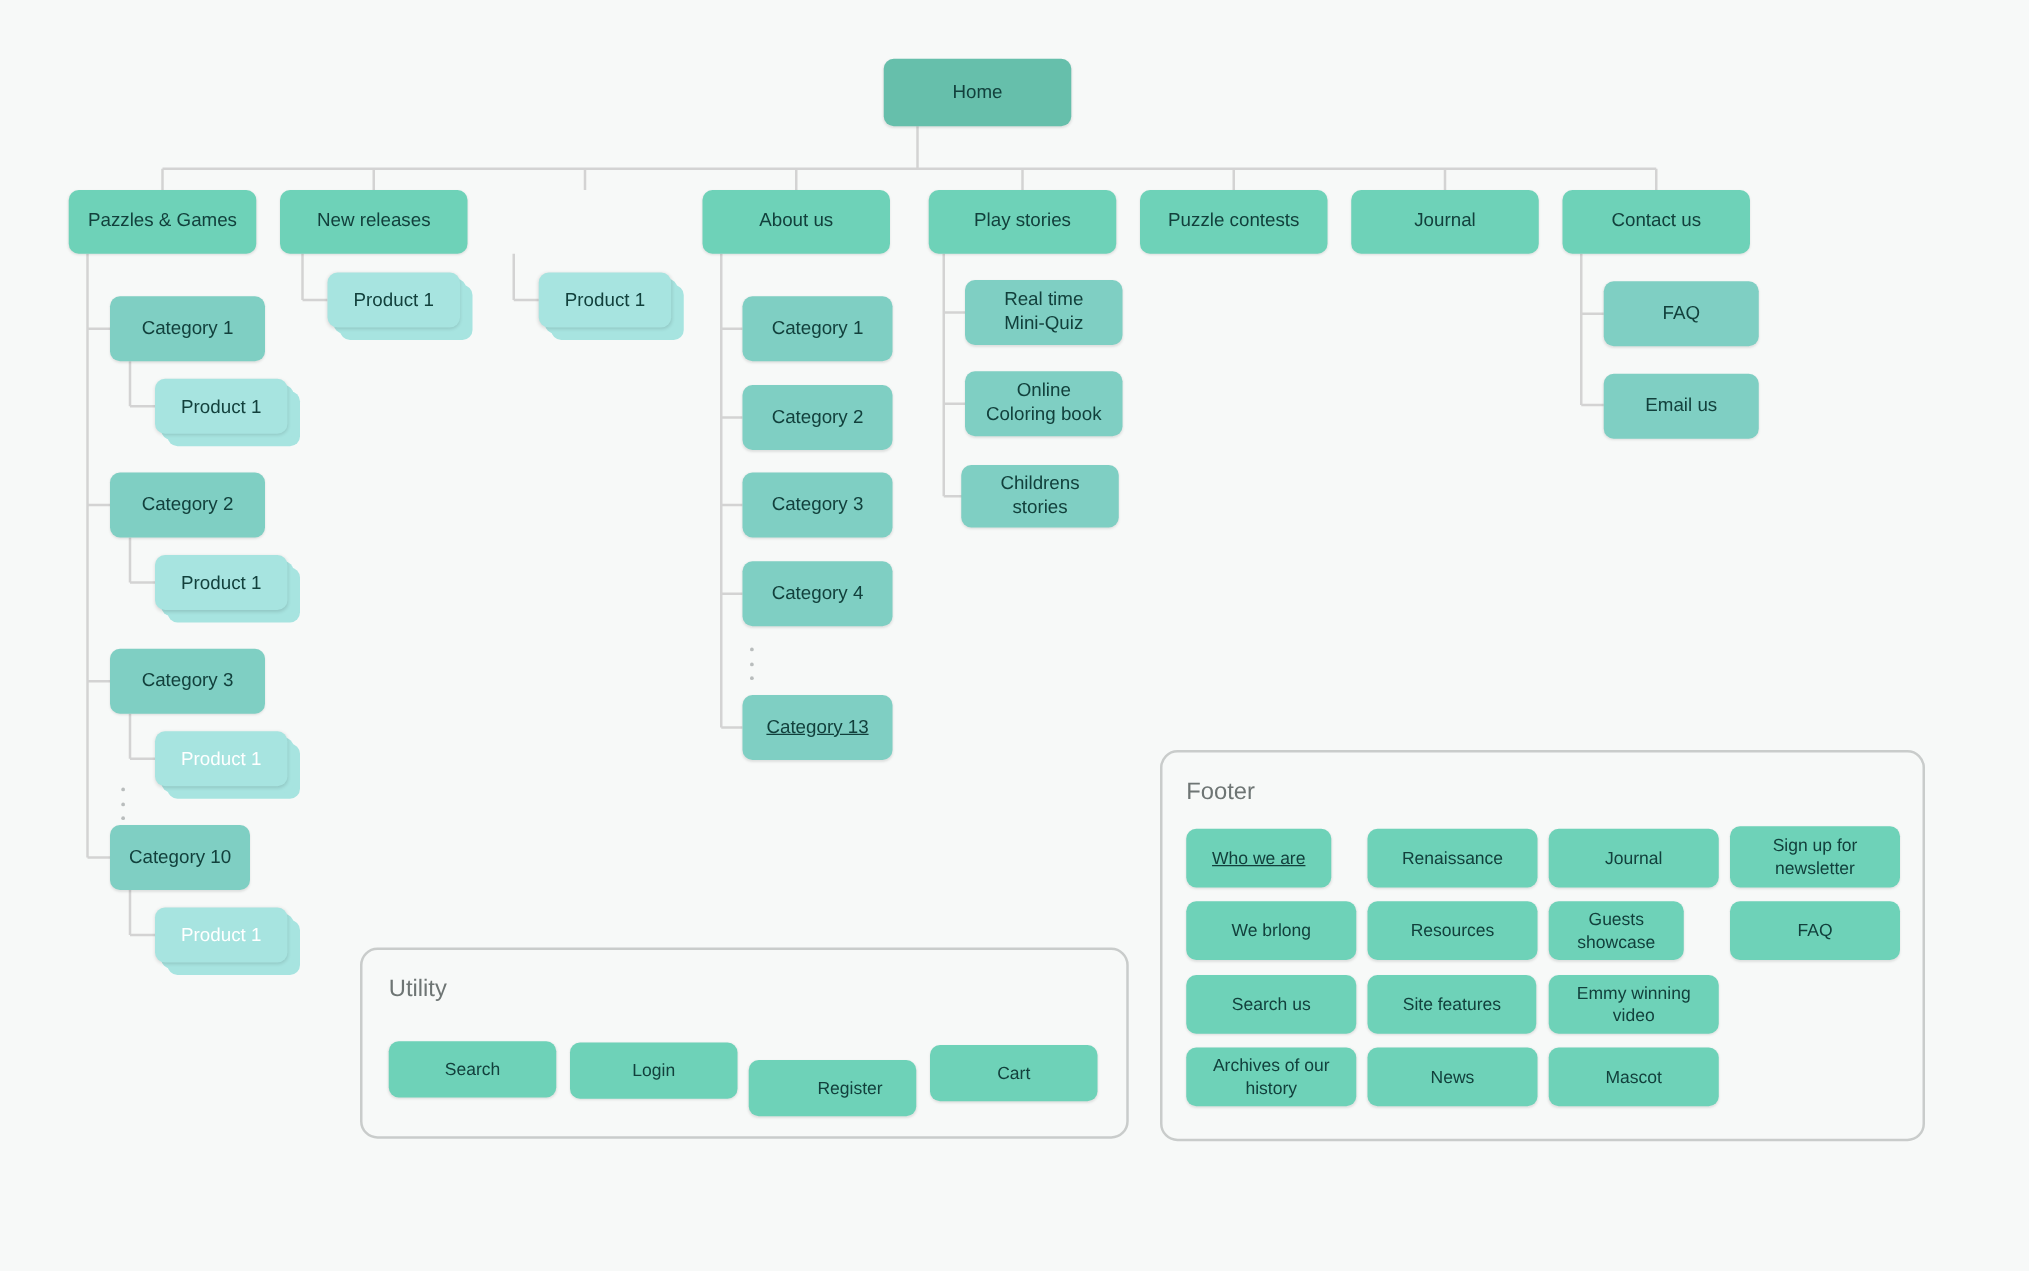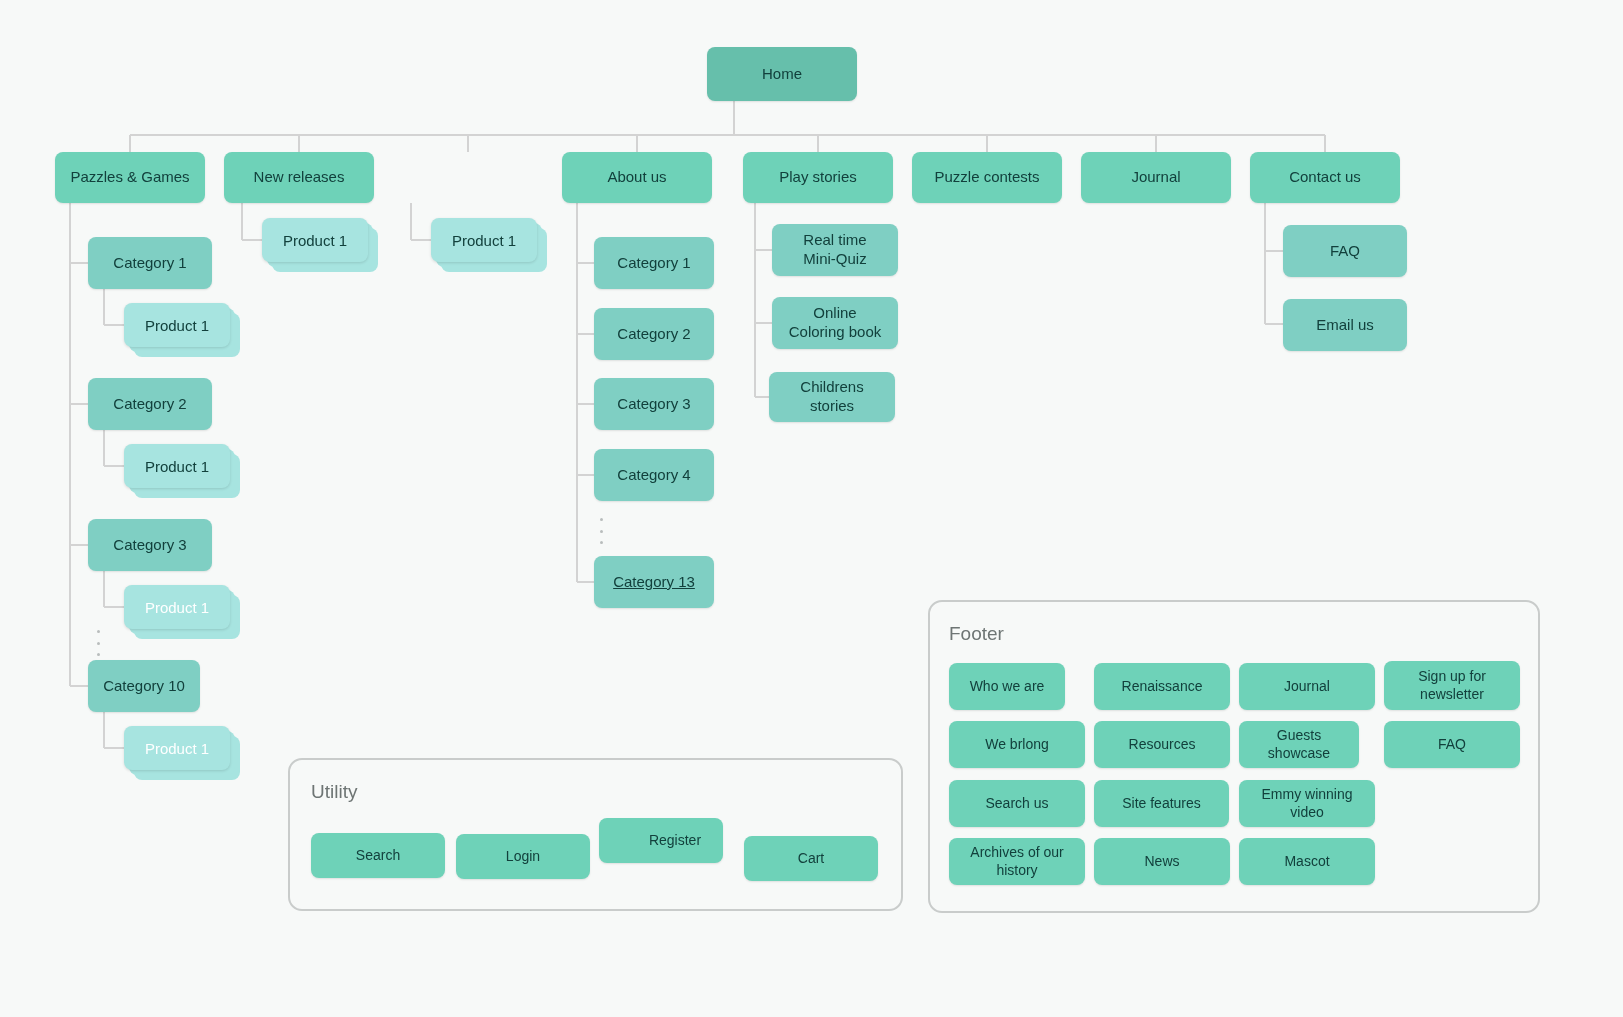--- a/index.html
+++ b/index.html
@@ -273,51 +273,51 @@
 
   <div class="panel" style="left:288px; top:758px; width:615px; height:153px;"></div>
   <div class="panel-title" style="left:311px; top:781px;">Utility</div>
 
   <div class="chip" style="left:311px; top:833px; width:134px; height:45px;">
     <span class="lbl">Search</span>
   </div>
   <div class="chip" style="left:456px; top:834px; width:134px; height:45px;">
     <span class="lbl">Login</span>
   </div>
-  <div class="chip" style="left:599px; top:818px; width:124px; height:45px;padding-left:34px;">
+  <div class="chip" style="left:599px; top:848px; width:134px; height:45px;padding-left:34px;">
     <span class="lbl">Register</span>
   </div>
   <div class="chip" style="left:744px; top:836px; width:134px; height:45px;">
     <span class="lbl">Cart</span>
   </div>
 
   <div class="panel" style="left:928px; top:600px; width:612px; height:313px;"></div>
   <div class="panel-title" style="left:949px; top:623px;">Footer</div>
 
-  <div class="chip" style="left:949px; top:663px; width:116px; height:47px;">
+  <div class="chip" style="left:949px; top:663px; width:116px; height:47px;text-decoration:underline;">
     <span class="lbl">Who we are</span>
   </div>
   <div class="chip" style="left:1094px; top:663px; width:136px; height:47px;">
     <span class="lbl">Renaissance</span>
   </div>
   <div class="chip" style="left:1239px; top:663px; width:136px; height:47px;">
     <span class="lbl">Journal</span>
   </div>
   <div class="chip" style="left:1384px; top:661px; width:136px; height:49px;">
     <span class="lbl">Sign up for
 newsletter</span>
   </div>
 
   <div class="chip" style="left:949px; top:721px; width:136px; height:47px;">
     <span class="lbl">We brlong</span>
   </div>
   <div class="chip" style="left:1094px; top:721px; width:136px; height:47px;">
     <span class="lbl">Resources</span>
   </div>
-  <div class="chip" style="left:1239px; top:721px; width:120px; height:47px;">
+  <div class="chip" style="left:1239px; top:721px; width:108px; height:47px;">
     <span class="lbl">Guests showcase</span>
   </div>
   <div class="chip" style="left:1384px; top:721px; width:136px; height:47px;">
     <span class="lbl">FAQ</span>
   </div>
 
   <div class="chip" style="left:949px; top:780px; width:136px; height:47px;">
     <span class="lbl">Search us</span>
   </div>
   <div class="chip" style="left:1094px; top:780px; width:135px; height:47px;">

